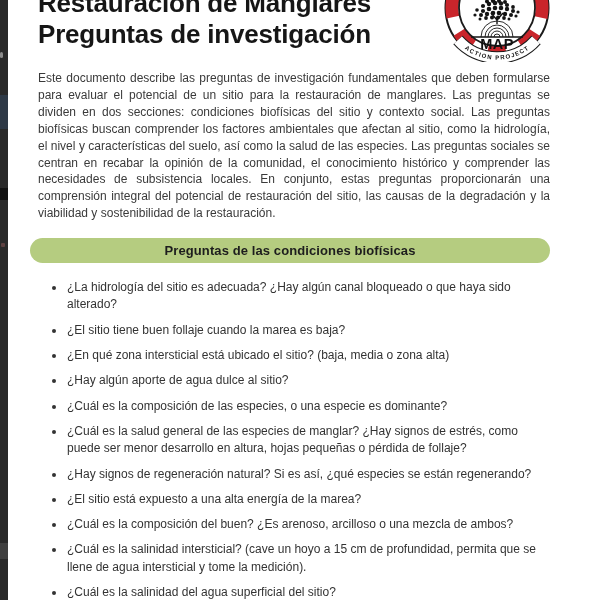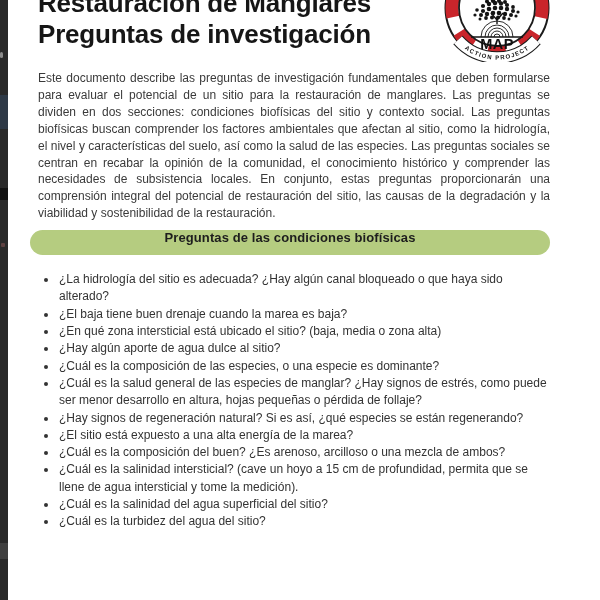--- a/index.html
+++ b/index.html
@@ -29,34 +29,34 @@
     color:var(--title-color,#161616);letter-spacing:-0.2px;
     width:400px;
   }
   .intro{
     margin:20px 0 0 0;
     font-size:12px;line-height:16.9px;
     color:var(--body-color,#3a3a3a);
     text-align:justify;
   }
   .banner{
-    margin:8px 0 0 -8px;
+    margin:16px 0 0 -8px;
     height:25px;border-radius:13px;
     background:var(--section-banner-bg,#b5cc80);
-    display:flex;justify-content:center;
+    display:flex;align-items:center;justify-content:center;
   }
   .banner span{
     font-size:13px;font-weight:700;color:#1d1d1d;letter-spacing:0.1px;
   }
   ul.questions{
     list-style:none;
     margin:16px 0 0 0;padding:0 0 0 6px;
   }
   ul.questions li{
-    display:flex;margin:0;
+    display:flex;margin:8px;
     font-size:12px;line-height:17.3px;color:#333333;
   }
   ul.questions .dot{
     flex:0 0 4px;width:4px;height:4px;border-radius:50%;
     background:#333;margin:7px 11px 0 0;
   }
   ul.questions .qtext{flex:1;}
 
   .logo{position:absolute;left:443px;top:-46px;width:108px;height:108px;}
   .logo svg{display:block;}
@@ -88,21 +88,21 @@
 
   <ul class="questions">
 
       <li>
         <span class="dot"></span>
         <span class="qtext">¿La hidrología del sitio es adecuada? ¿Hay algún canal bloqueado o que haya sido alterado?</span>
       </li>
 
       <li>
         <span class="dot"></span>
-        <span class="qtext">¿El baja tiene buen drenaje cuando la marea es baja?</span>
+        <span class="qtext">¿El sitio tiene buen follaje cuando la marea es baja?</span>
       </li>
 
       <li>
         <span class="dot"></span>
         <span class="qtext">¿En qué zona intersticial está ubicado el sitio? (baja, media o zona alta)</span>
       </li>
 
       <li>
         <span class="dot"></span>
         <span class="qtext">¿Hay algún aporte de agua dulce al sitio?</span>

